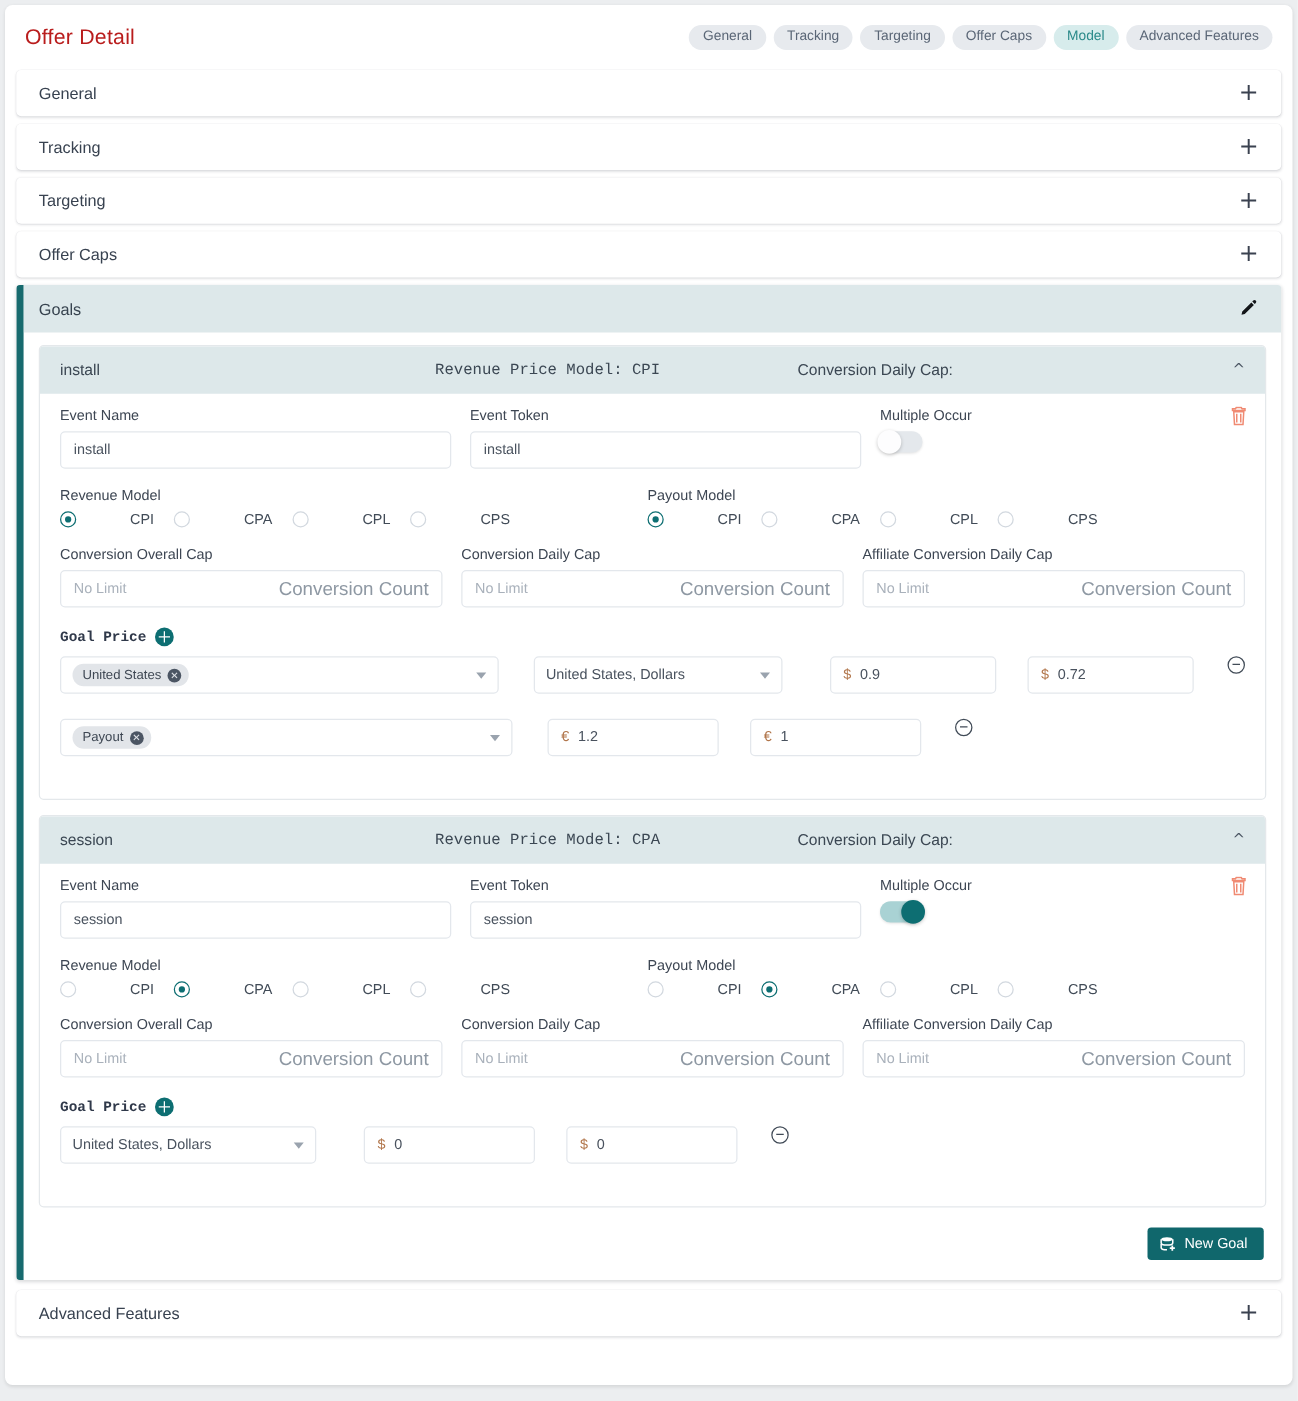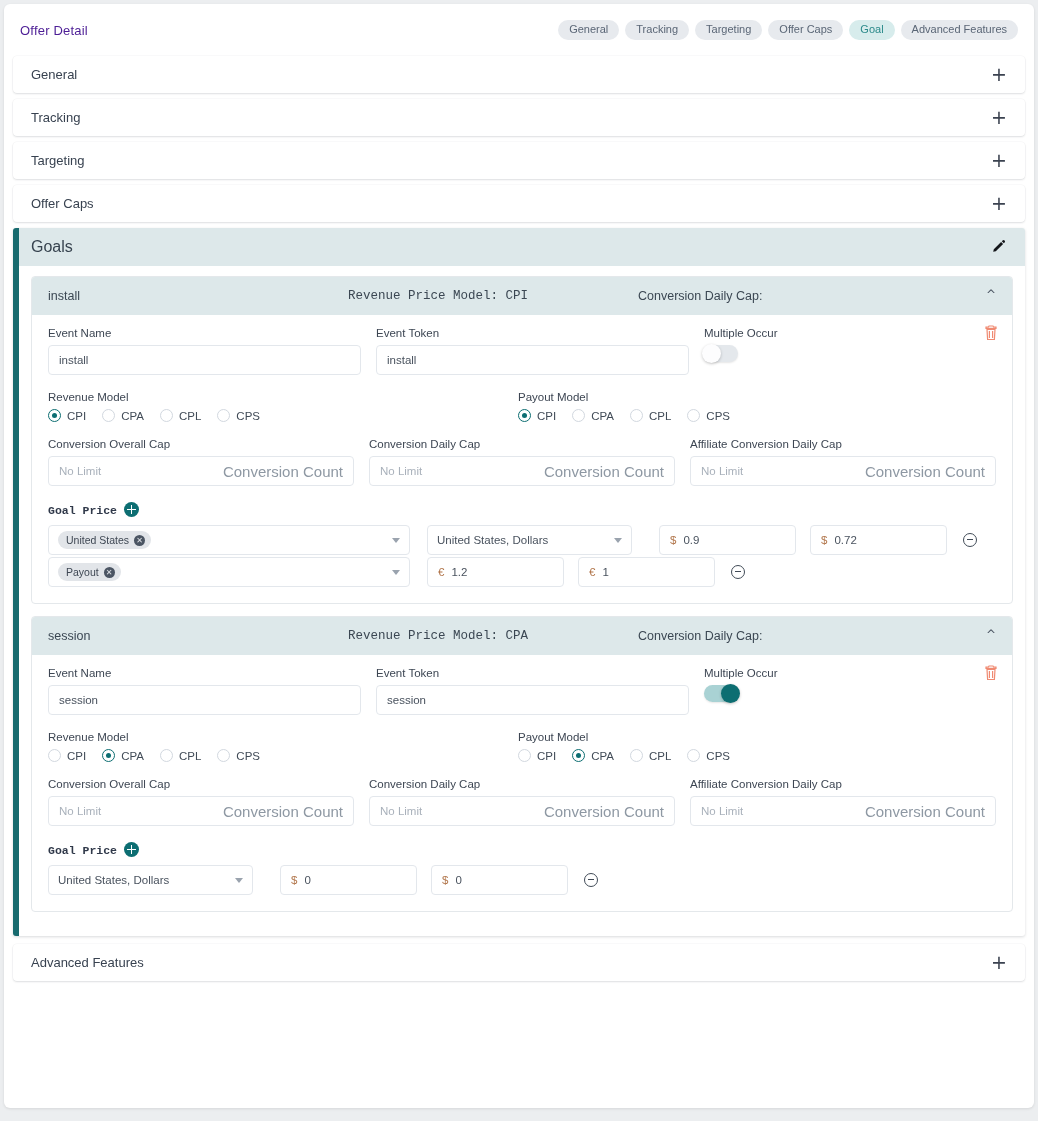--- a/index.html
+++ b/index.html
@@ -25,21 +25,21 @@
     overflow: hidden;
   }
 
   
   .hdr {
     height: 52px;
     display: flex; align-items: center;
     padding: 0 16px 0 16px;
   }
   .hdr-title {
-    font-size: 13px; color: #4c1d95; letter-spacing: .2px;
+    font-size: 17px; color: #b91c1c; letter-spacing: .2px;
   }
   .chips { margin-left: auto; display: flex; gap: 6px; align-items: center; }
   .chip {
     background: #e7eaee; color: #5a6676;
     border-radius: 11px;
     padding: 4px 11px 5px;
     font-size: 11px; line-height: 1;
     white-space: nowrap;
   }
   .chip.active { background: #d7ecec; color: #2b8a8a; }
@@ -70,21 +70,21 @@
     border-radius: 3px;
     box-shadow: 0 1px 3px rgba(16,24,40,.16);
     overflow: hidden;
   }
   .goals-hdr {
     background: #dde8ea;
     height: 38px;
     display: flex; align-items: center;
     padding: 0 18px 0 12px;
   }
-  .goals-hdr-title { font-size: 16px; color: #37434f; }
+  .goals-hdr-title { font-size: 13px; color: #37434f; }
   .pencil { margin-left: auto; width: 16px; height: 16px; }
 
   .goals-body { padding: 10px 12px 12px 12px; }
 
   
   .goal {
     border: 1px solid #e4e8eb;
     border-radius: 4px;
     margin-bottom: 12px;
     background: #fff;
@@ -145,21 +145,21 @@
   .toggle .knob {
     position: absolute; top: -1px;
     width: 19px; height: 19px; border-radius: 50%;
     box-shadow: 0 1px 3px rgba(0,0,0,.22);
   }
   .toggle.off .knob { left: -2px; background: #fdfdfe; }
   .toggle.on  .knob { left: 17px; background: #0d6e72; }
 
   
   .radio-row { display: flex; align-items: center; gap: 0; margin-top: 2px; }
-  .radio-item { display: flex; align-items: center; margin-right: 16px; }
+  .radio-item { display: flex; align-items: center; margin-right: 16px; gap: 37px; }
   .radio {
     width: 13px; height: 13px; border-radius: 50%;
     border: 1.4px solid #d2d8df; background: #fff;
     position: relative; margin-right: 6px;
   }
   .radio.sel { border-color: #0d6e72; }
   .radio.sel::after {
     content: ""; position: absolute; left: 2.7px; top: 2.7px;
     width: 5.2px; height: 5.2px; border-radius: 50%;
     background: #0d6e72;
@@ -172,21 +172,21 @@
   .plus-circle {
     width: 15px; height: 15px; border-radius: 50%;
     background: #0d6e72; position: relative;
   }
   .plus-circle::before, .plus-circle::after {
     content: ""; position: absolute; background: #fff;
   }
   .plus-circle::before { left: 3.4px; top: 6.8px; width: 8.2px; height: 1.6px; }
   .plus-circle::after  { top: 3.4px; left: 6.8px; height: 8.2px; width: 1.6px; }
 
-  .price-row { display: flex; align-items: center; margin-bottom: 2px; }
+  .price-row { display: flex; align-items: flex-start; margin-bottom: 20px; gap: 11px; }
   .sel-box {
     height: 30px; border: 1px solid #e3e7ec; border-radius: 4px;
     display: flex; align-items: center; padding: 0 9px;
     font-size: 11.5px; color: #49525e; background: #fff;
   }
   .sel-country  { width: 362px; margin-right: 17px; }
   .sel-currency { width: 205px; margin-right: 27px; }
   .price-inp    { width: 137px; margin-right: 14px; }
   .price-inp:last-of-type { margin-right: 0; }
   .cur { color: #b1754a; margin-right: 7px; }
@@ -235,21 +235,21 @@
 <div class="page">
   <div class="outer-card">
 
     <div class="hdr">
       <div class="hdr-title">Offer Detail</div>
       <div class="chips">
           <div class="chip">General</div>
           <div class="chip">Tracking</div>
           <div class="chip">Targeting</div>
           <div class="chip">Offer Caps</div>
-          <div class="chip active">Goal</div>
+          <div class="chip active">Model</div>
           <div class="chip">Advanced Features</div>
         </div>
     </div>
 
     <div class="acc">
       <div class="acc-title">General</div>
       <div class="acc-plus">+</div>
     </div>
     <div class="acc">
       <div class="acc-title">Tracking</div>
@@ -528,20 +528,31 @@
                   <span>0</span>
                 </div>
                 <div class="inp price-inp">
                   <span class="cur">$</span>
                   <span>0</span>
                 </div>
                 <span class="minus-circle"></span>
               </div>
             </div>
           </div>
+          <div class="newgoal-bar">
+            <button class="btn-newgoal">
+              <svg width="13" height="13" viewBox="0 0 14 14">
+                <ellipse cx="6" cy="2.6" rx="5" ry="1.8" fill="#fff"></ellipse>
+                <path d="M1 2.6v3.2c0 1 2.2 1.8 5 1.8s5-.8 5-1.8V2.6" fill="none" stroke="#fff" stroke-width="1.3"></path>
+                <path d="M1 6.6v3.2c0 1 2.2 1.8 5 1.8" fill="none" stroke="#fff" stroke-width="1.3"></path>
+                <path d="M10.6 8v4.4M8.4 10.2h4.4" stroke="#fff" stroke-width="1.5"></path>
+              </svg>
+              <span>New Goal</span>
+            </button>
+          </div>
         </div>
     </div>
 
     <div class="acc" style="margin-top:8px;">
       <div class="acc-title">Advanced Features</div>
       <div class="acc-plus">+</div>
     </div>
 
   </div>
 </div>

